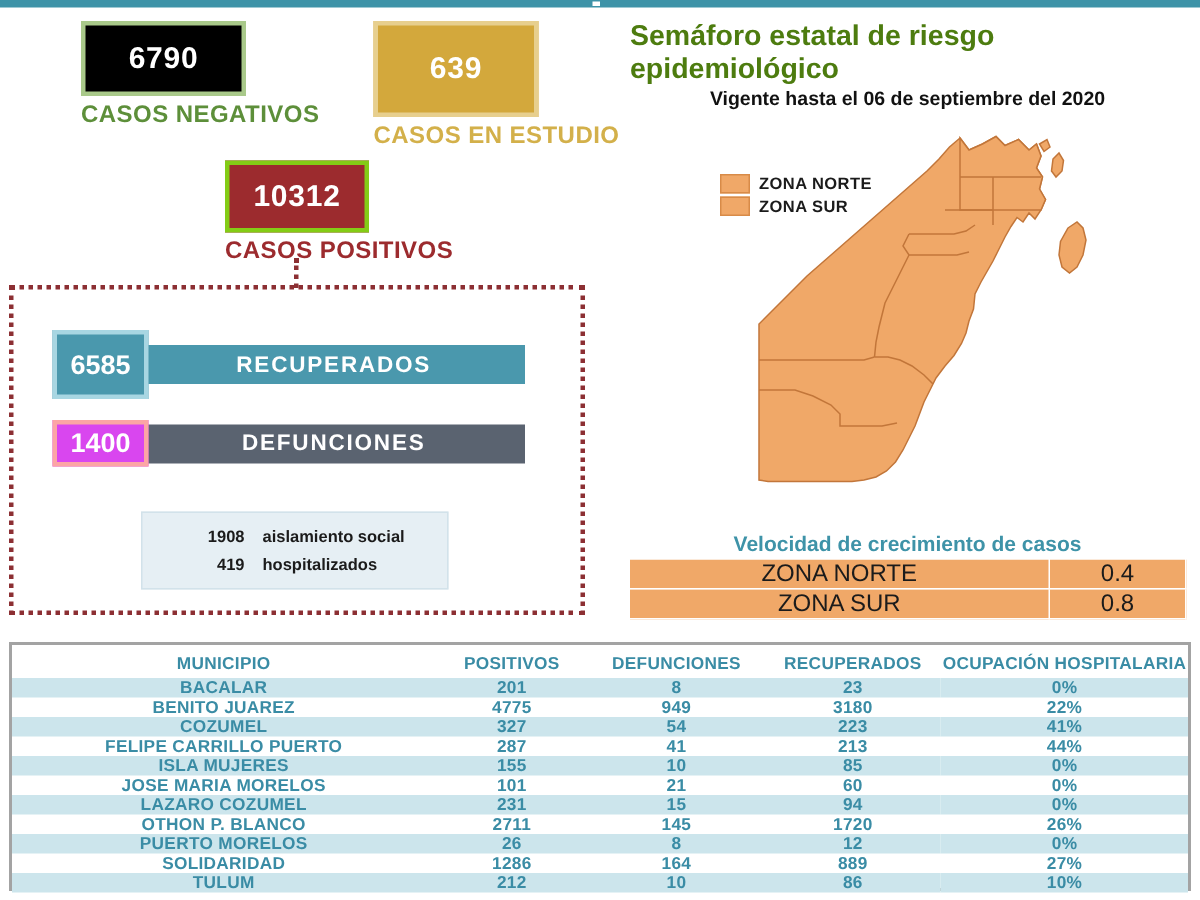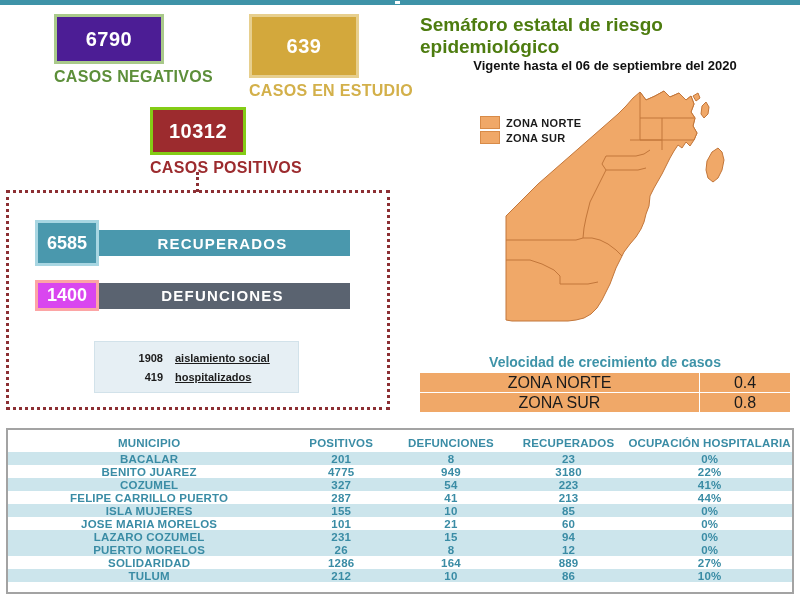--- a/index.html
+++ b/index.html
@@ -46,21 +46,21 @@
   .stat-label {
     font-weight: bold;
     letter-spacing: .3px;
     margin-top: 4px;
     white-space: nowrap;
   }
 
   #card-neg { left: 54px; top: 14px; }
   #card-neg .stat-box {
     width: 110px; height: 50px;
-    background: #4c1d95;
+    background: #000000;
     border: 3px solid #a9c98a;
     font-size: 20px;
   }
   #card-neg .stat-label { color: #5d8f3a; font-size: 16px; }
 
   #card-est { left: 249px; top: 14px; }
   #card-est .stat-box {
     width: 110px; height: 64px;
     background: #d3a83c;
     border: 3px solid #e7cf8e;
@@ -136,21 +136,21 @@
     padding: 7px 0 0 0;
   }
   .substat-row {
     display: flex;
     font-size: 11px;
     font-weight: bold;
     color: #1b1b1b;
     line-height: 19px;
   }
   .substat-num { width: 68px; text-align: right; padding-right: 12px; }
-  .substat-txt { text-align: left; text-decoration: underline; }
+  .substat-txt { text-align: left; }
 
   
   .sem-title {
     position: absolute;
     left: 420px; top: 14px;
     width: 370px;
     text-align: left;
     color: #4d7c0f;
     font-size: 19px;
     font-weight: bold;
@@ -420,20 +420,27 @@
             <td class="col-rec">60</td>
             <td class="col-occ">0%</td>
           </tr>
           <tr class="alt">
             <td class="col-muni">LAZARO COZUMEL</td>
             <td class="col-pos">231</td>
             <td class="col-def">15</td>
             <td class="col-rec">94</td>
             <td class="col-occ">0%</td>
           </tr>
+          <tr>
+            <td class="col-muni">OTHON P. BLANCO</td>
+            <td class="col-pos">2711</td>
+            <td class="col-def">145</td>
+            <td class="col-rec">1720</td>
+            <td class="col-occ">26%</td>
+          </tr>
           <tr class="alt">
             <td class="col-muni">PUERTO MORELOS</td>
             <td class="col-pos">26</td>
             <td class="col-def">8</td>
             <td class="col-rec">12</td>
             <td class="col-occ">0%</td>
           </tr>
           <tr>
             <td class="col-muni">SOLIDARIDAD</td>
             <td class="col-pos">1286</td>

